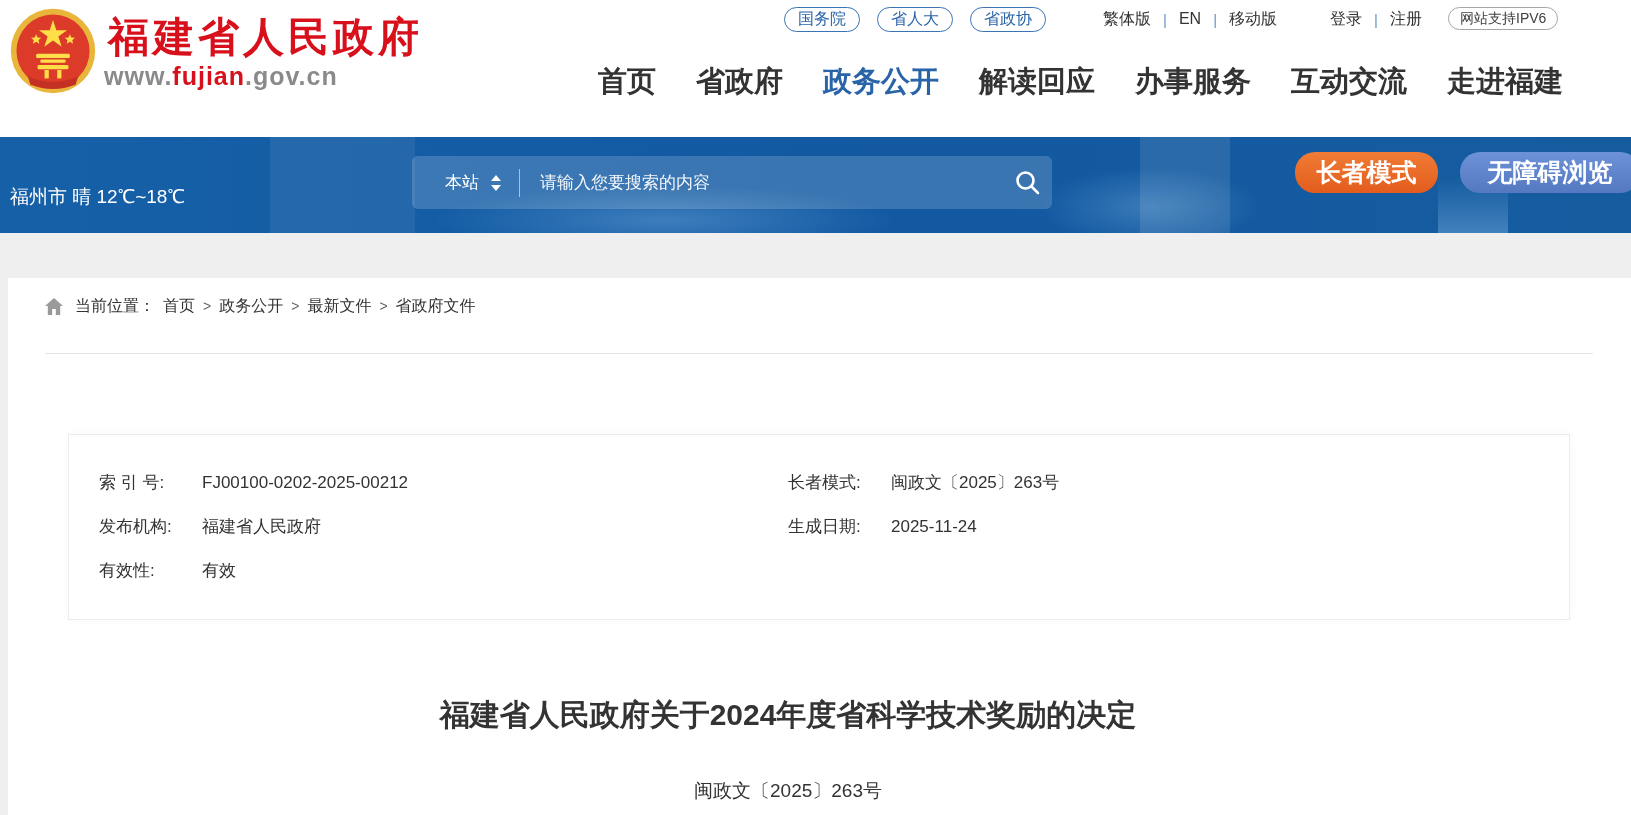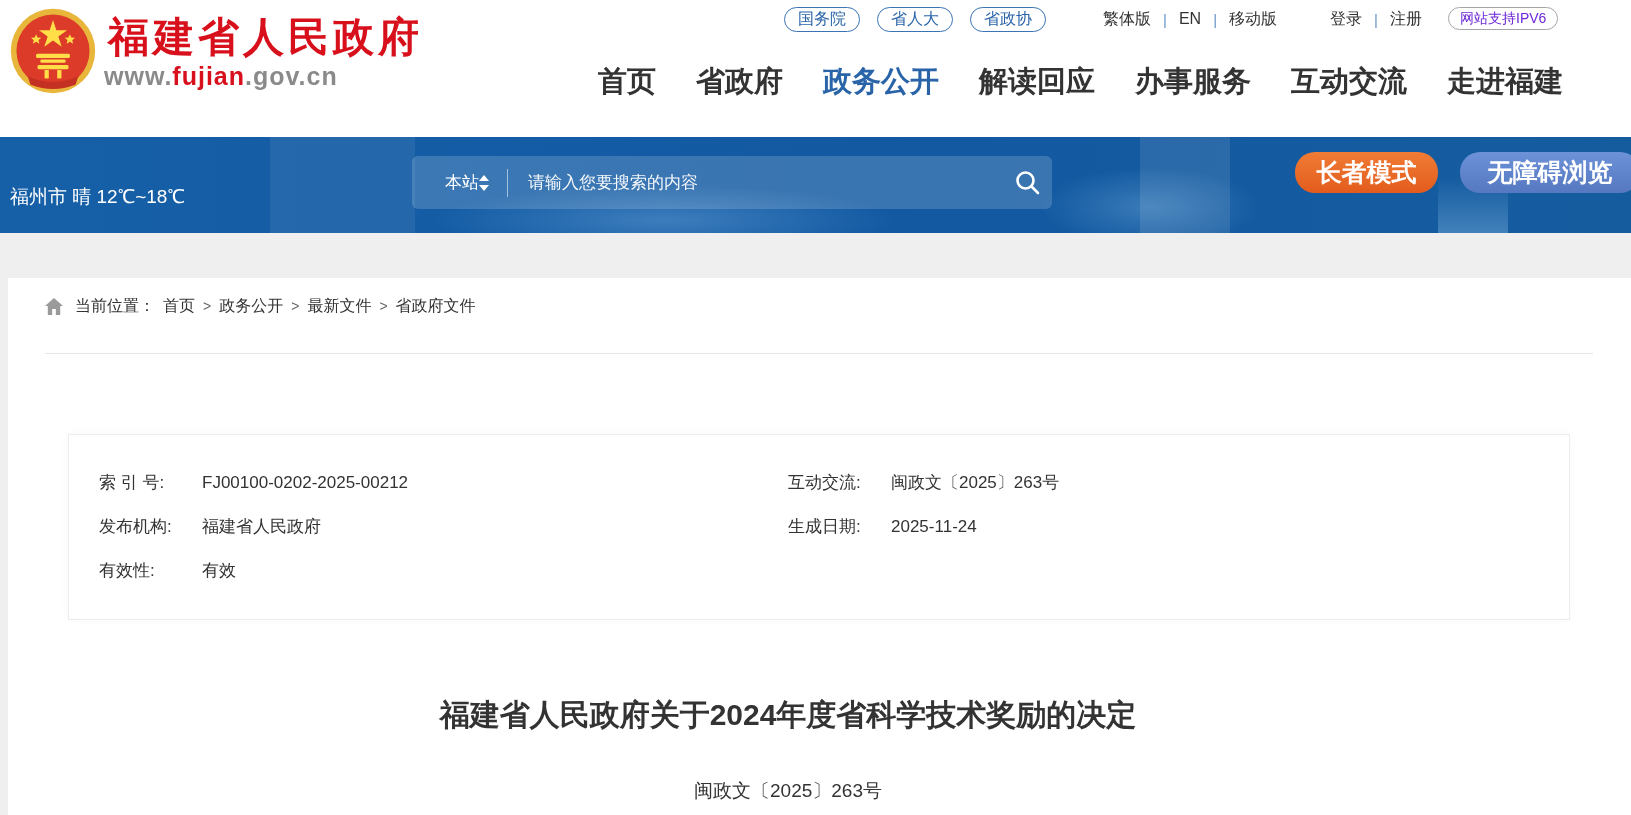--- a/index.html
+++ b/index.html
@@ -24,21 +24,21 @@
     height:25px; padding:0 13px; border:1px solid #3a74b4; border-radius:14px;
     color:#2a64a8; font-size:16px; cursor:pointer; background:#fff; white-space:nowrap;
   }
   .lang-row { left:1103px; gap:12px; font-size:16px; color:#333; }
   .lang-row .sep, .auth-row .sep { color:#6b96c8; font-size:15px; }
   .auth-row { left:1330px; gap:12px; font-size:16px; color:#333; }
   .util-link { cursor:pointer; white-space:nowrap; }
   .ipv6-pill {
     position:absolute; left:1448px; top:7px; height:23px; padding:0 11px;
     display:inline-flex; align-items:center; border:1px solid #a5a5a5; border-radius:12px;
-    font-size:14px; color:#6d28d9; background:#fff; white-space:nowrap;
+    font-size:14px; color:#404040; background:#fff; white-space:nowrap;
   }
   .nav { position:absolute; left:598px; top:62px; display:flex; gap:40px; }
   .nav-item { font-size:29px; font-weight:bold; color:#333; cursor:pointer; white-space:nowrap; }
   .nav-item.active { color:#2a64a8; }
   
   .banner {
     position:absolute; left:0; top:137px; width:100%; height:96px;
     background:linear-gradient(90deg,#1660a8 0%, #1259a2 55%, #155c9f 100%); overflow:hidden;
   }
   .banner-pattern { position:absolute; pointer-events:none; }
@@ -49,21 +49,21 @@
          background:radial-gradient(ellipse at center, rgba(150,200,240,0.30), rgba(150,200,240,0) 70%); }
   .bp4 { left:1140px; top:0; width:90px; height:96px; background:rgba(255,255,255,0.10); }
   .bp5 { left:1438px; top:40px; width:70px; height:56px;
          background:linear-gradient(0deg, rgba(150,200,240,0.35), rgba(150,200,240,0)); }
   .banner-date { position:absolute; left:10px; top:9px; font-size:21px; color:#fff; white-space:nowrap; }
   .banner-weather { position:absolute; left:10px; top:47px; font-size:19px; color:#fff; white-space:nowrap; }
   .search-box {
     position:absolute; left:412px; top:19px; width:640px; height:53px;
     background:rgba(255,255,255,0.17); border-radius:6px; display:flex; align-items:center;
   }
-  .search-scope { display:flex; align-items:center; padding-left:33px; cursor:pointer; }
+  .search-scope { display:flex; align-items:center; gap:12px; padding-left:33px; cursor:pointer; }
   .scope-label { font-size:17px; color:#fff; }
   .sort-arrows { display:flex; flex-direction:column; gap:4px; }
   .sort-arrows .up { width:0; height:0; border-left:5px solid transparent; border-right:5px solid transparent; border-bottom:6px solid #fff; }
   .sort-arrows .dn { width:0; height:0; border-left:5px solid transparent; border-right:5px solid transparent; border-top:6px solid #fff; }
   .search-divider { width:1px; height:28px; background:rgba(255,255,255,0.55); margin:0 20px 0 18px; }
   .search-input {
     flex:1; background:transparent; border:none; outline:none;
     font-size:17px; color:#fff; font-family:"Liberation Sans",sans-serif;
   }
   .search-input::placeholder { color:rgba(255,255,255,0.95); opacity:1; }
@@ -206,21 +206,21 @@
         </div>
         <div class="info-row">
           <span class="info-label">发布机构:</span><span>福建省人民政府</span>
         </div>
         <div class="info-row">
           <span class="info-label">有效性:</span><span>有效</span>
         </div>
       </div>
       <div class="info-col right">
         <div class="info-row">
-          <span class="info-label">互动交流:</span><span>闽政文〔2025〕263号</span>
+          <span class="info-label">长者模式:</span><span>闽政文〔2025〕263号</span>
         </div>
         <div class="info-row">
           <span class="info-label">生成日期:</span><span>2025-11-24</span>
         </div>
       </div>
     </div>
 
     <div class="article-title-wrap">
       <span class="article-title">福建省人民政府关于2024年度省科学技术奖励的决定</span>
     </div>

